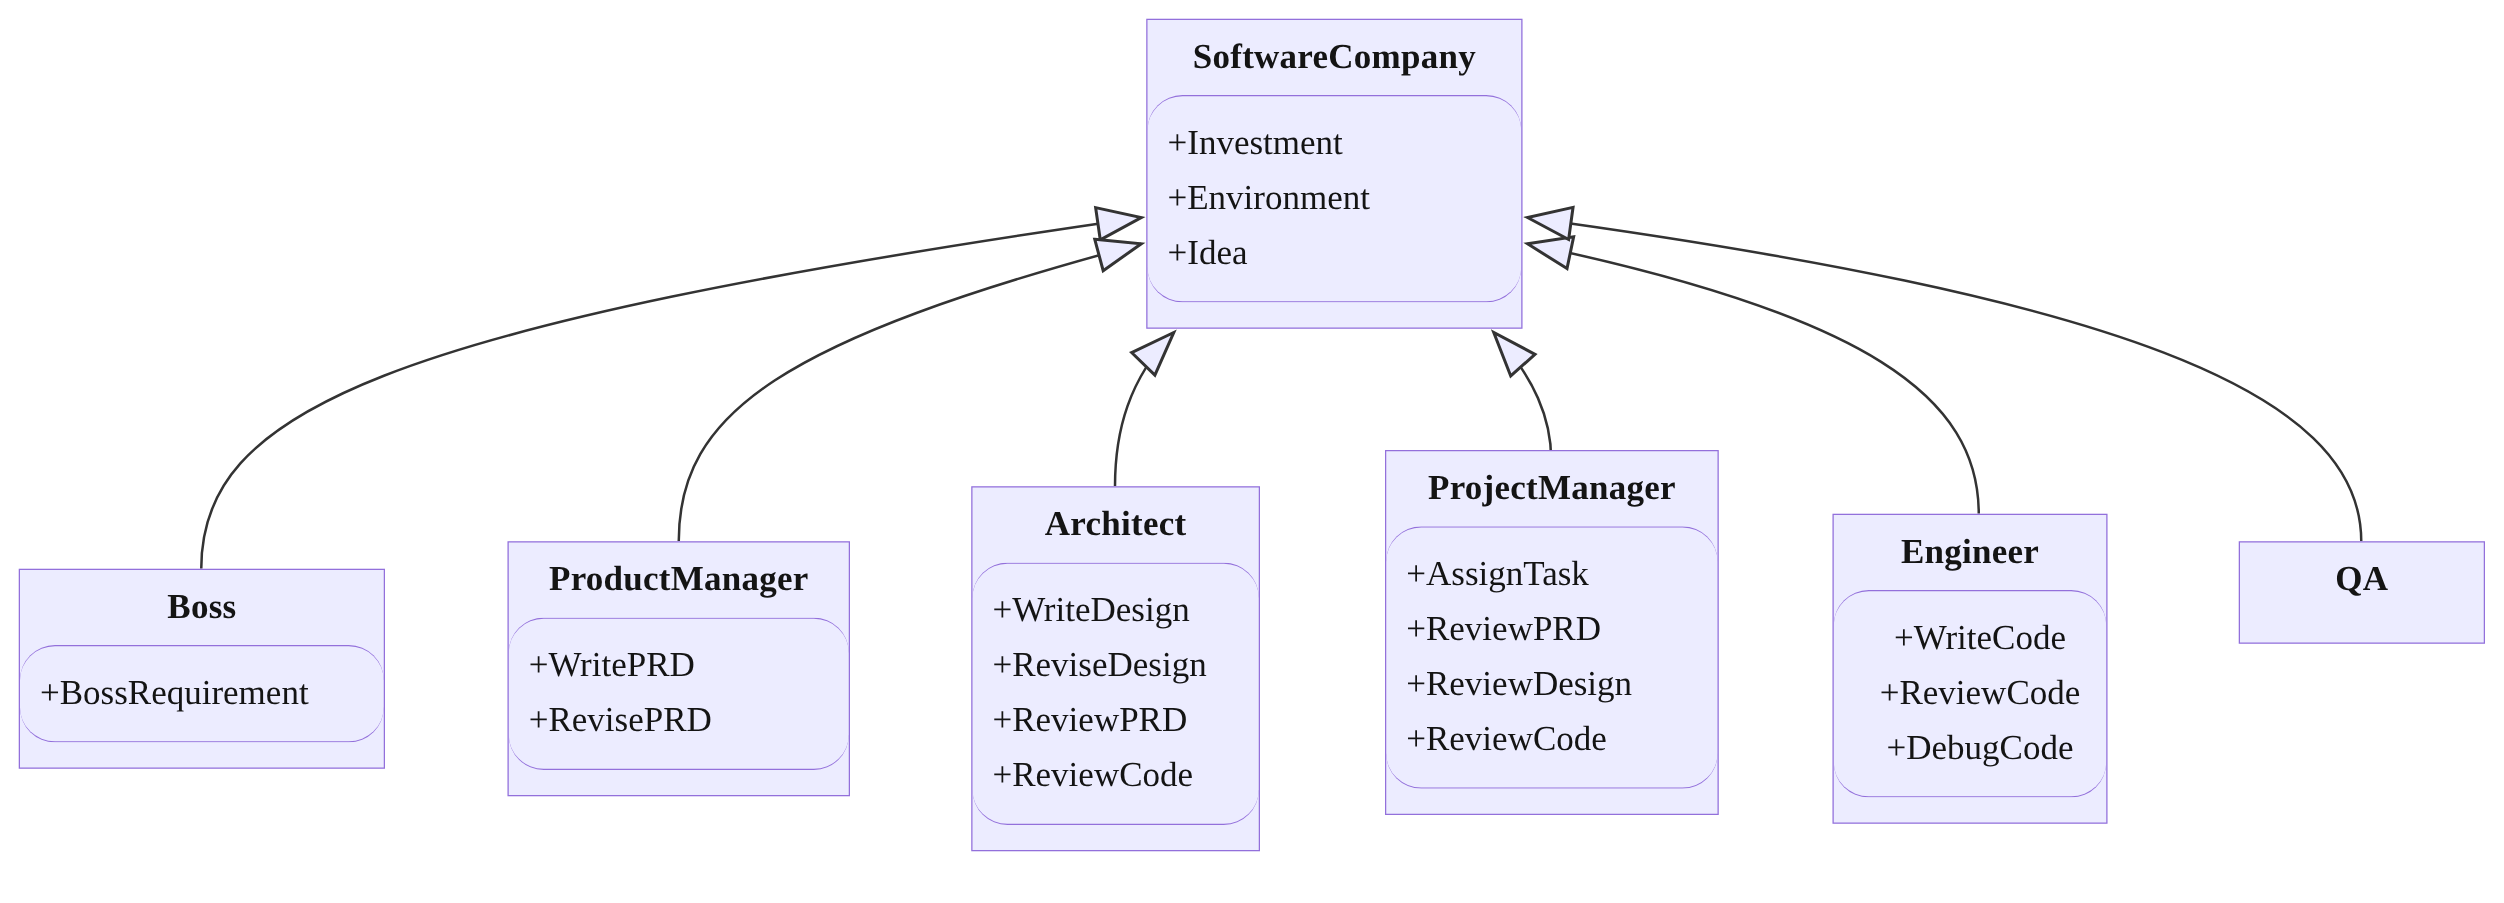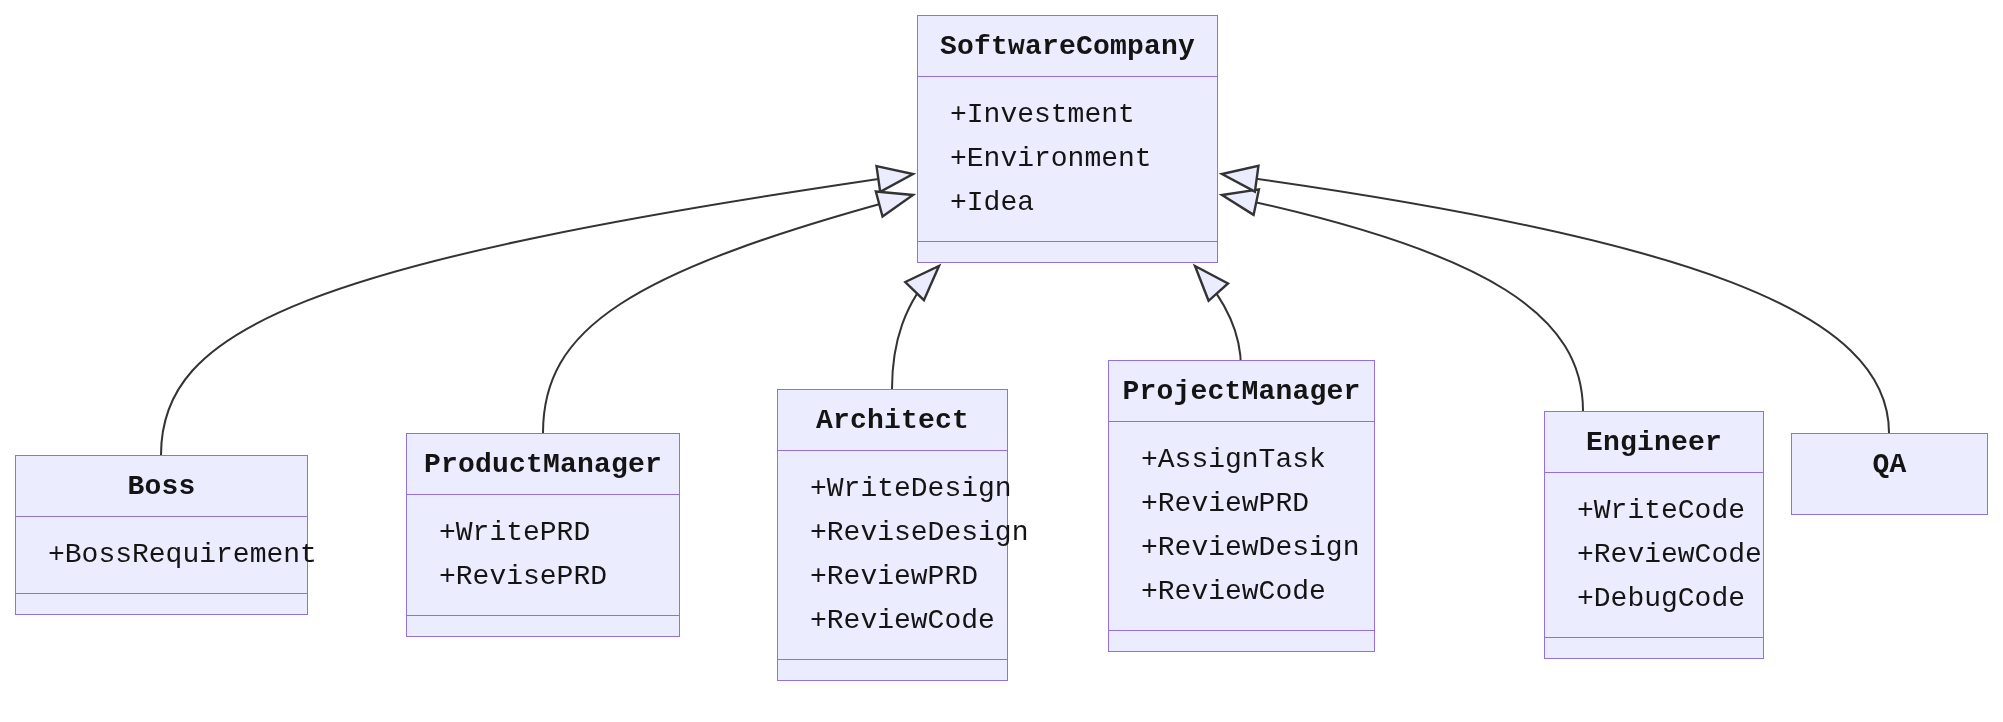--- a/index.html
+++ b/index.html
@@ -1,21 +1,21 @@
 <!DOCTYPE html>
 <html><head>
 <meta charset="utf-8">
 <style>
   html, body { margin: 0; padding: 0; background: #ffffff; }
   #canvas {
     position: relative;
     width: 2003px;
     height: 722px;
     background: #ffffff;
-    font-family: Liberation Mono, monospace;
+    font-family: Liberation Serif, serif;
     overflow: hidden;
   }
   #edge-layer {
     position: absolute;
     left: 0; top: 0;
     width: 2003px; height: 722px;
   }
   .uml-class {
     position: absolute;
     box-sizing: border-box;
@@ -28,38 +28,39 @@
     display: flex;
     align-items: center;
     justify-content: center;
     font-size: 28px;
     font-weight: 700;
     letter-spacing: 0.2px;
   }
   .uml-members {
     border-top: 1.4px solid #9370DB;
     border-bottom: 1.4px solid #9370DB;
-    padding: 16px 16px;
+    padding: 16px 0;
+    border-radius: 28px;
   }
   .uml-member {
     height: 44px;
     line-height: 44px;
     padding-left: 16px;
     font-size: 28px;
     white-space: nowrap;
   }
   .uml-footer { height: 20px; }
 
   
   #cls-softwarecompany { left: 917px;  top: 15px;  width: 301px; }
   #cls-boss            { left: 15px;   top: 455px; width: 293px; }
   #cls-productmanager  { left: 406px;  top: 433px; width: 274px; }
   #cls-architect       { left: 777px;  top: 389px; width: 231px; }
   #cls-projectmanager  { left: 1108px; top: 360px; width: 267px; }
-  #cls-engineer        { left: 1544px; top: 411px; width: 220px; }
+  #cls-engineer        { left: 1466px; top: 411px; width: 220px; text-align: center; }
   #cls-qa              { left: 1791px; top: 433px; width: 197px; }
 
   .edge {
     fill: none;
     stroke: #333333;
     stroke-width: 2px;
   }
 </style>
 </head>
 <body>

